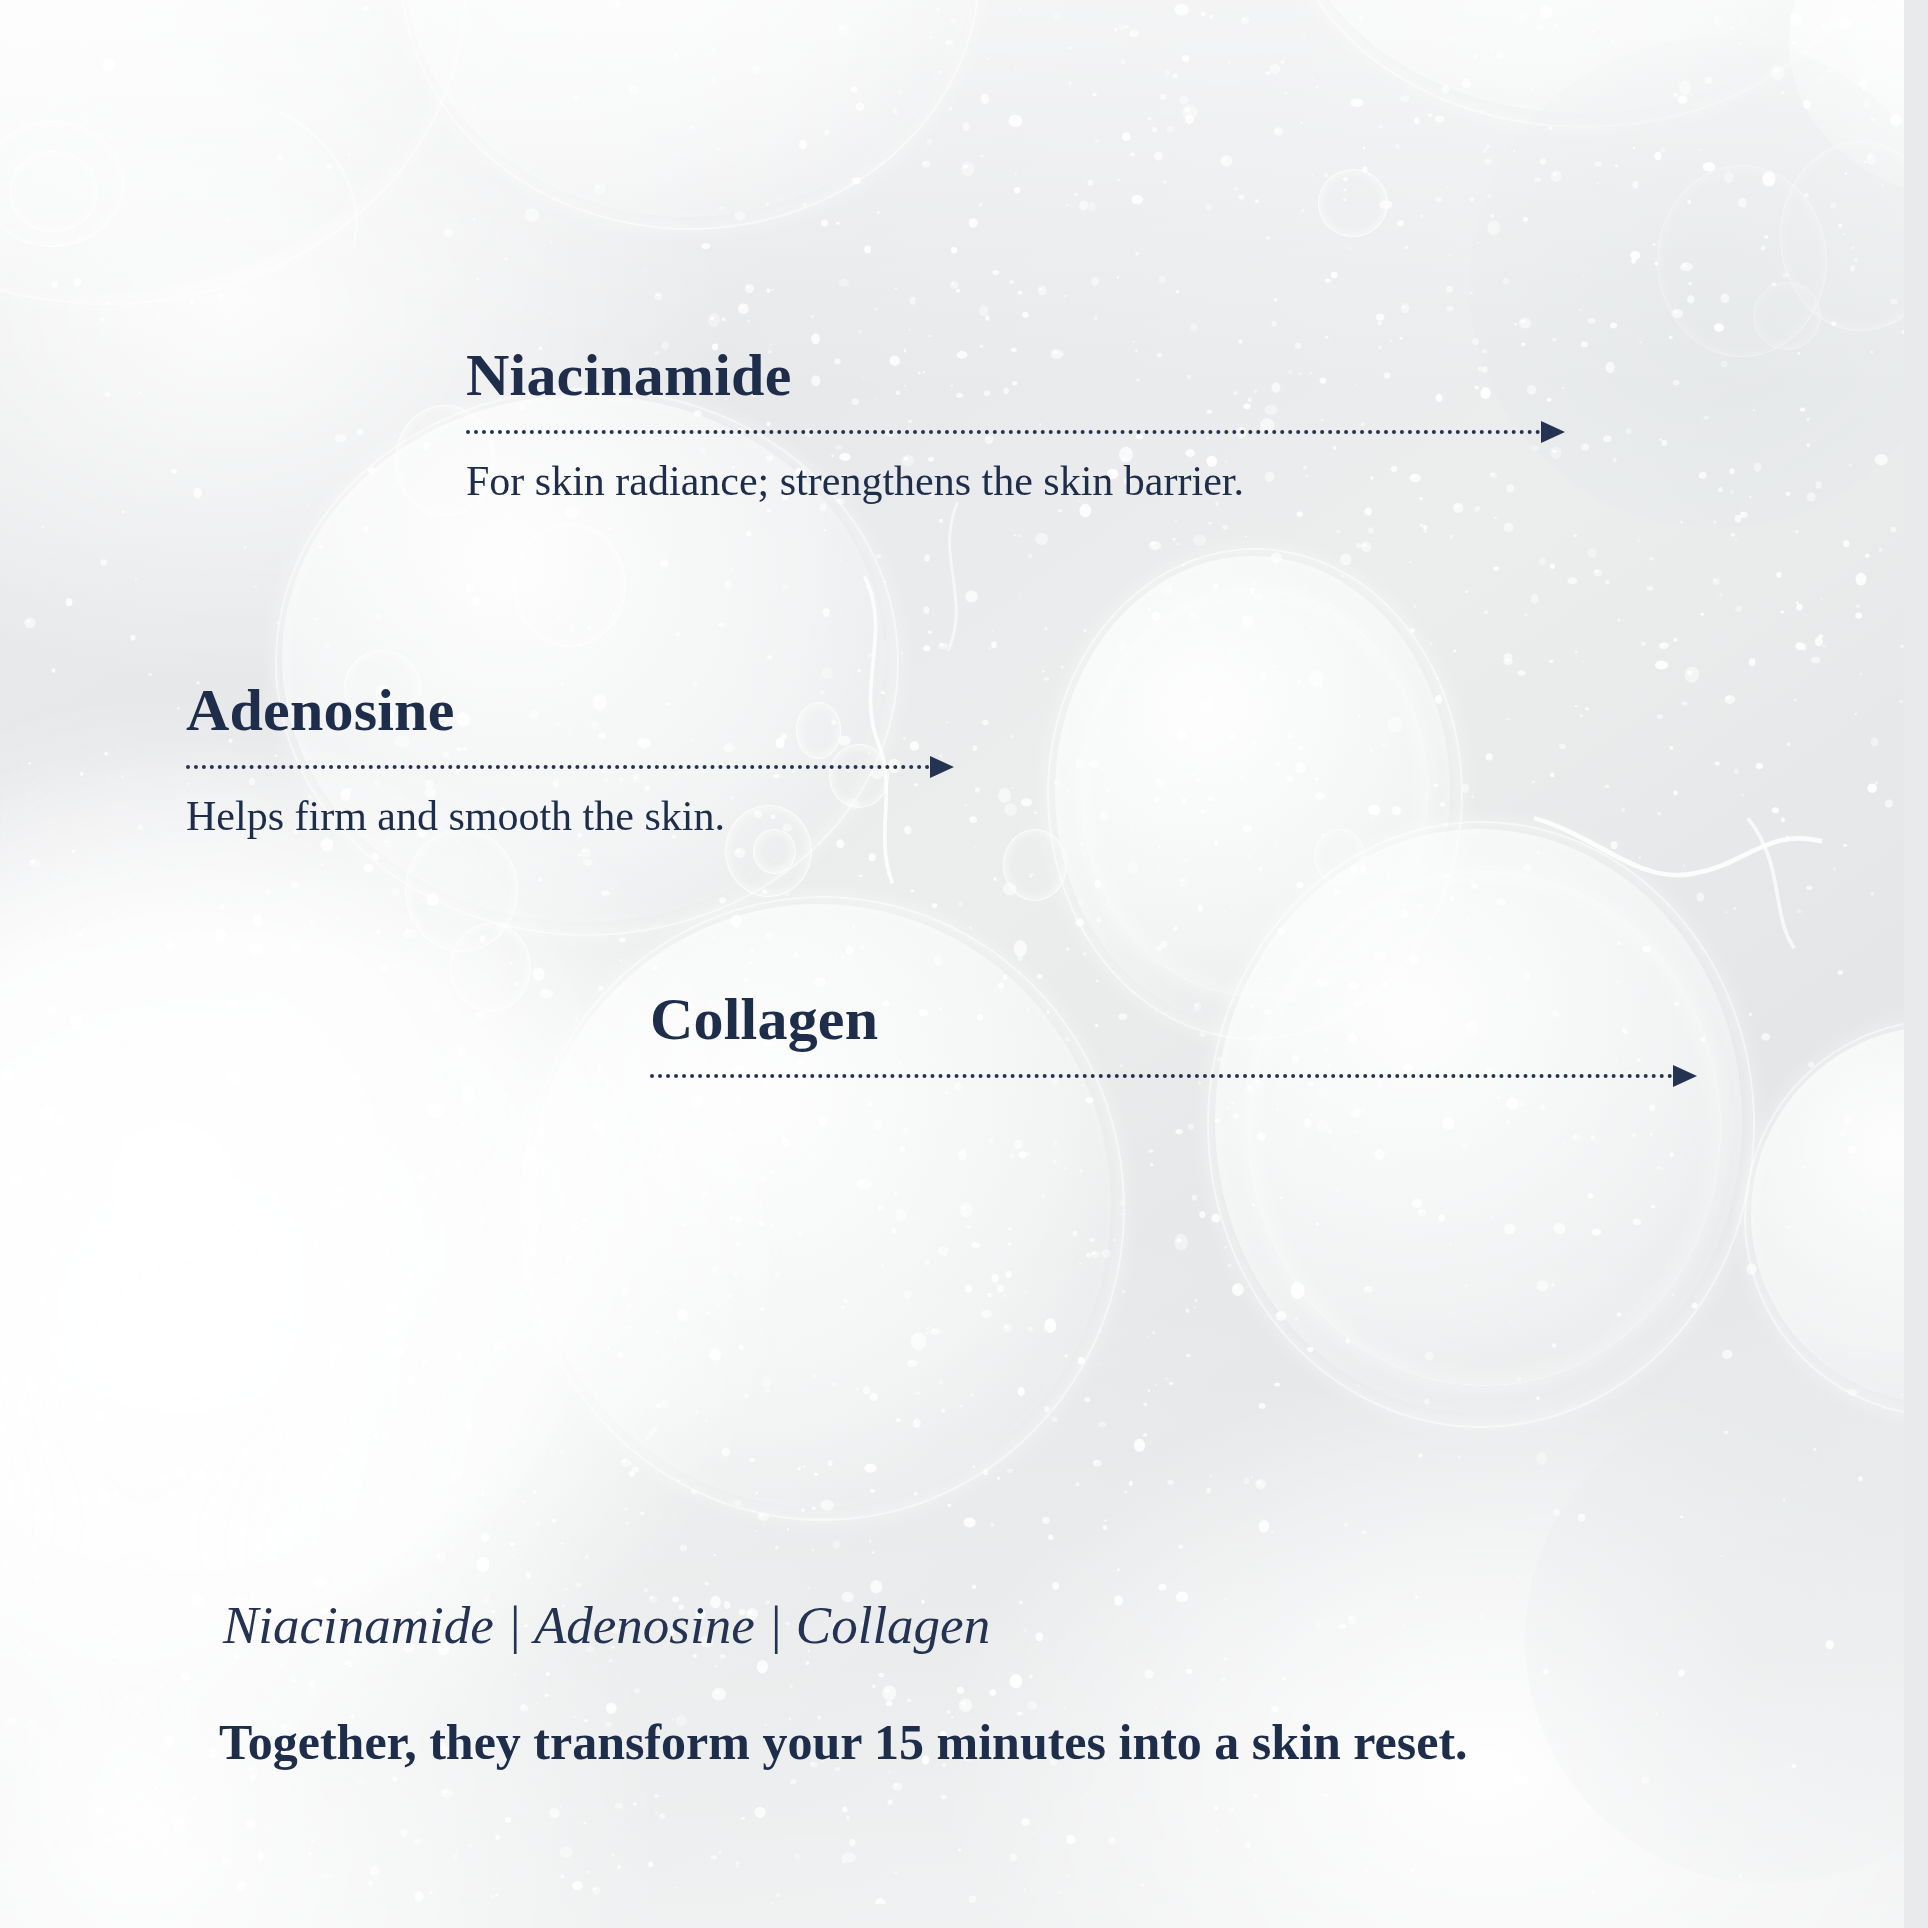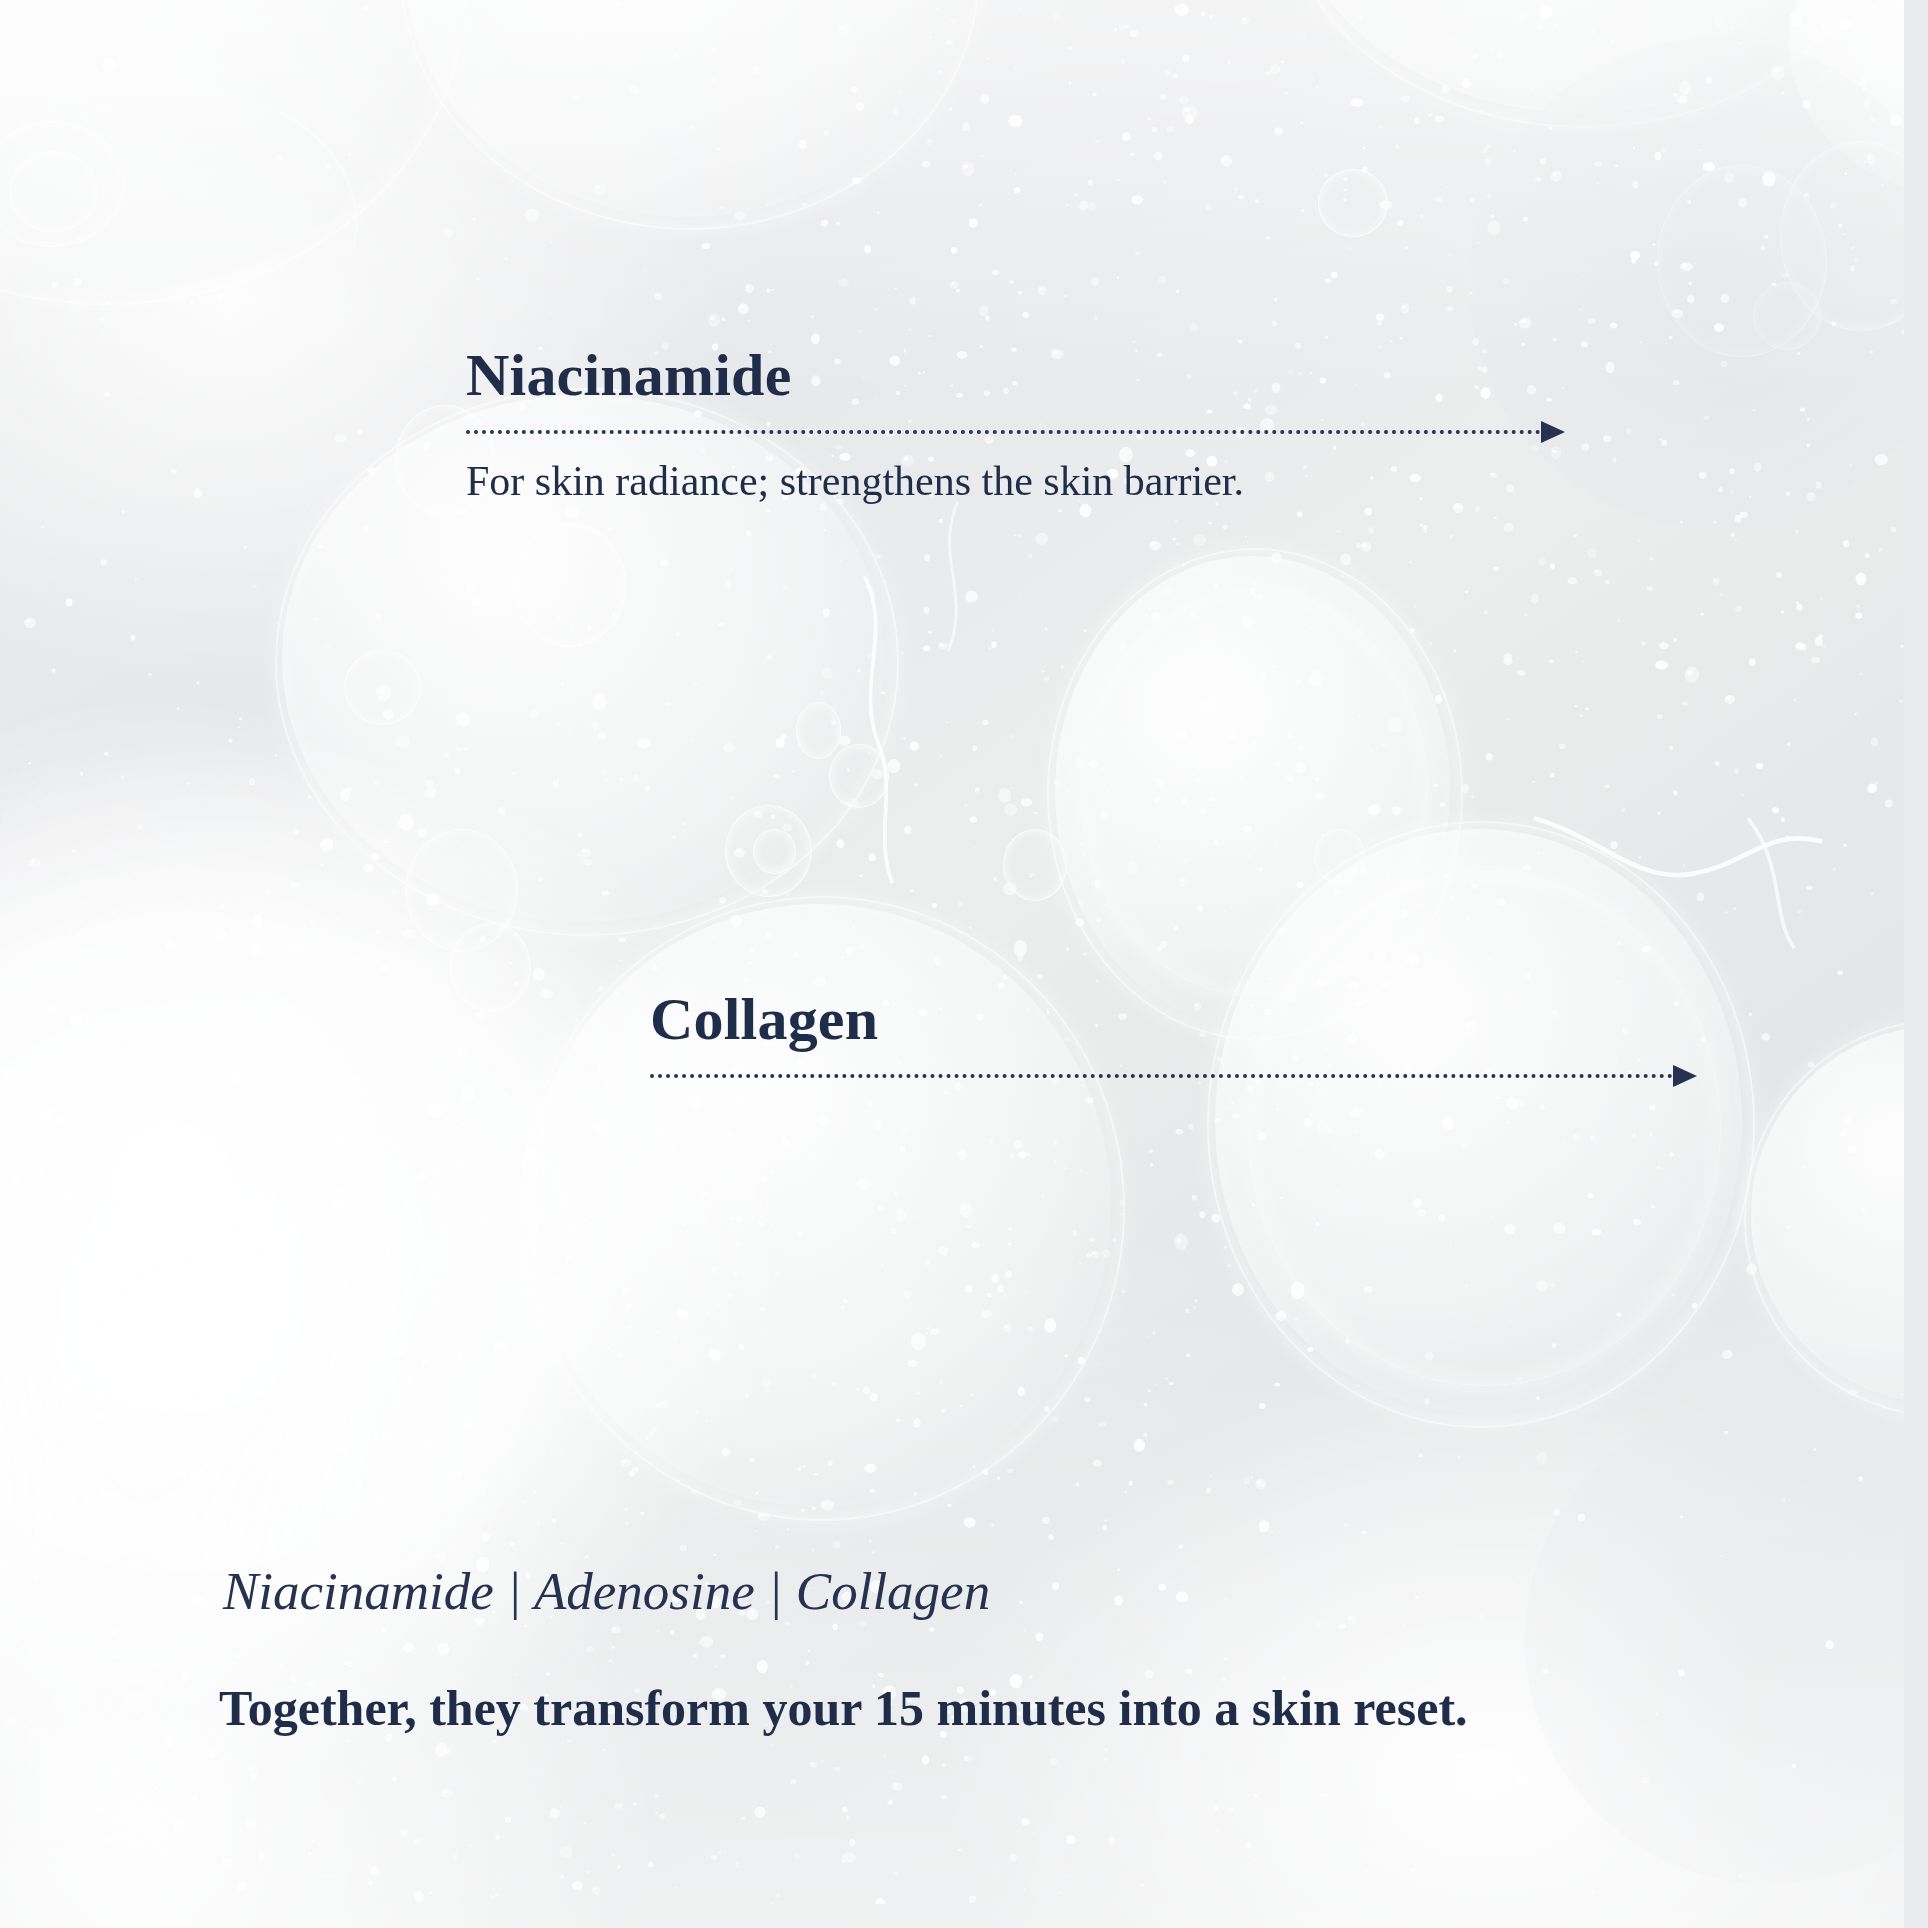--- a/index.html
+++ b/index.html
@@ -120,20 +120,21 @@
     color:#1e2d4a;
     white-space:nowrap;
   }
   #summary .sum-list{
     font-family:"Liberation Serif", serif;
     font-style:italic;
     font-weight:400;
     font-size:53px;
     line-height:1.0;
     color:#243352;
+    margin-top:34px;
     margin-left:30px;
     white-space:nowrap;
   }
   #summary .sum-line{
     font-family:"Liberation Serif", serif;
     font-weight:700;
     font-size:50px;
     line-height:1.0;
     color:#1e2d4a;
     margin-top:65px;
@@ -2359,20 +2360,28 @@
 
   <div class="callout" id="callout-niacinamide" style="left:466px;top:345px;">
     <div class="title">Niacinamide</div>
     <div class="rule" style="width:1106px;margin-top:13px;">
       <div class="dots" style="width:1075px;"></div>
       <div class="head" style="left:1075px;"></div>
     </div>
     <div class="desc" style="margin-top:15px;">For skin radiance; strengthens the skin barrier.</div>
   </div>
 
+  <div class="callout" id="callout-adenosine" style="left:186px;top:680px;">
+    <div class="title">Adenosine</div>
+    <div class="rule" style="width:777px;margin-top:13px;">
+      <div class="dots" style="width:744px;"></div>
+      <div class="head" style="left:744px;"></div>
+    </div>
+    <div class="desc" style="margin-top:15px;">Helps firm and smooth the skin.</div>
+  </div>
 
   <div class="callout" id="callout-collagen" style="left:650px;top:989px;">
     <div class="title">Collagen</div>
     <div class="rule" style="width:1055px;margin-top:13px;">
       <div class="dots" style="width:1023px;"></div>
       <div class="head" style="left:1023px;"></div>
     </div>
   </div>
 
   <div id="summary">

